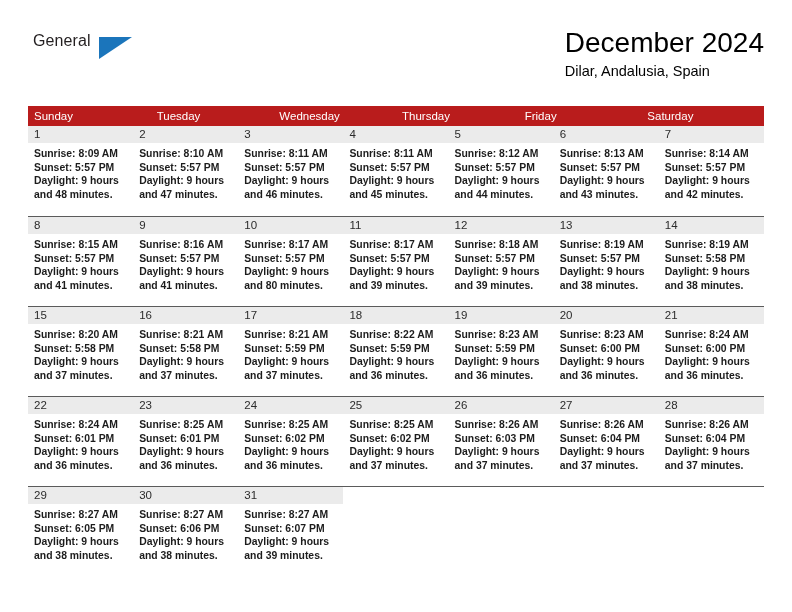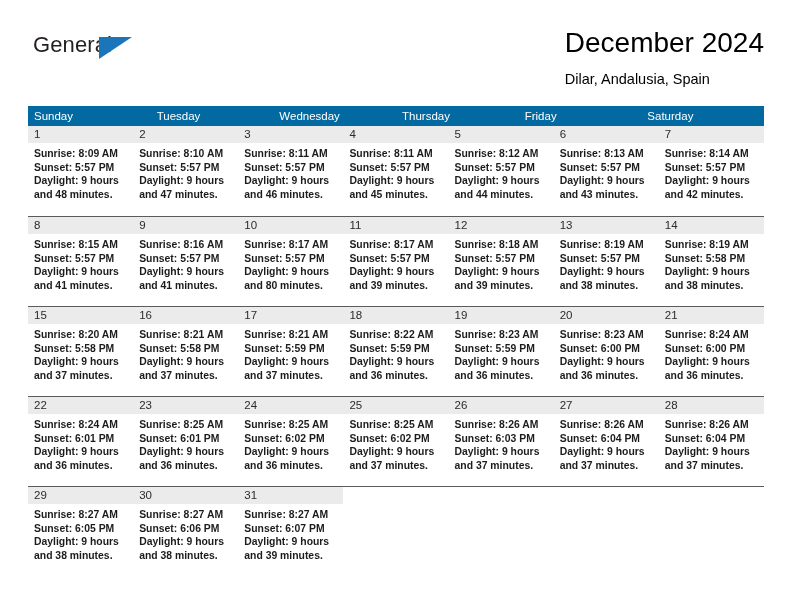--- a/index.html
+++ b/index.html
@@ -35,21 +35,21 @@
     position: absolute;
     left: 5px;
     top: 6px;
     width: 180px;
     height: 56px;
   }
   .brand-general {
     position: absolute;
     left: 0;
     top: 0;
-    font-size: 22px;
+    font-size: 16px;
     letter-spacing: 0.1px;
     color: #231f20;
     font-family: "Liberation Sans", sans-serif;
   }
   .brand-blue {
     position: absolute;
     left: 30px;
     top: 22px;
     font-size: 22px;
     color: #1b75bb;
@@ -76,35 +76,35 @@
     font-size: 28px;
     font-weight: normal;
     color: #000000;
     line-height: 34px;
     white-space: nowrap;
   }
   .cal-subtitle {
     font-size: 14.5px;
     color: #000000;
     line-height: 22px;
-    margin-top: 8px;
+    margin-top: 0;
     white-space: nowrap;
   }
 
   
   .calendar {
     position: absolute;
     left: 28px;
     top: 106px;
     width: 736px;
   }
 
   .weekday-row {
     display: flex;
-    background: #0369a1;
+    background: #b91c1c;
     height: 20px;
   }
   .weekday {
     flex: 1 1 0;
     color: #ffffff;
     font-size: 11.5px;
     line-height: 20px;
     padding-left: 6px;
     box-sizing: border-box;
     white-space: nowrap;

